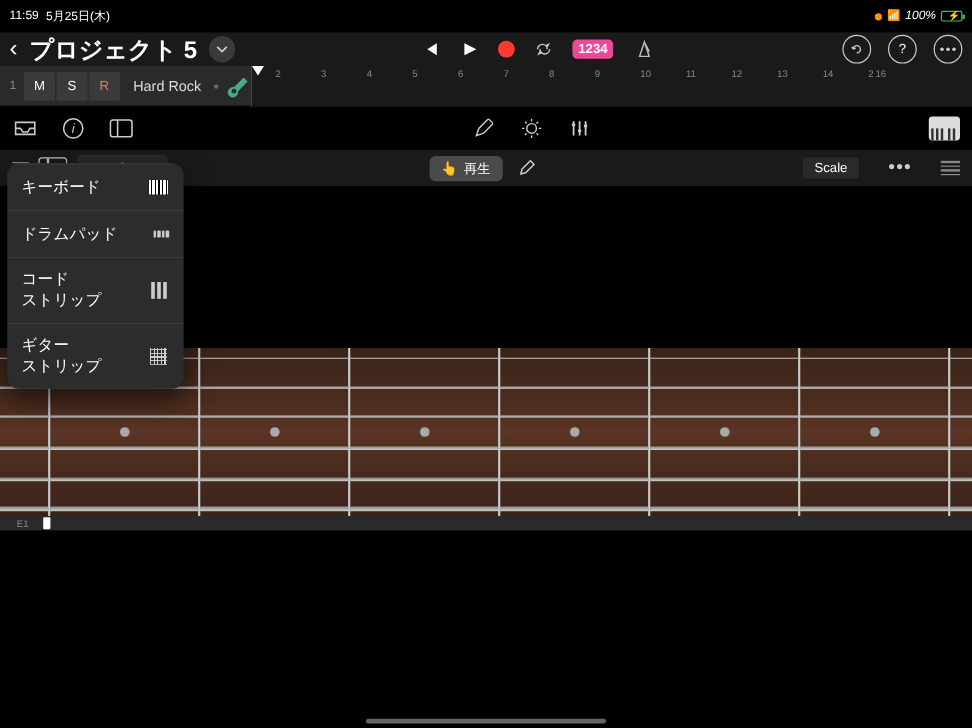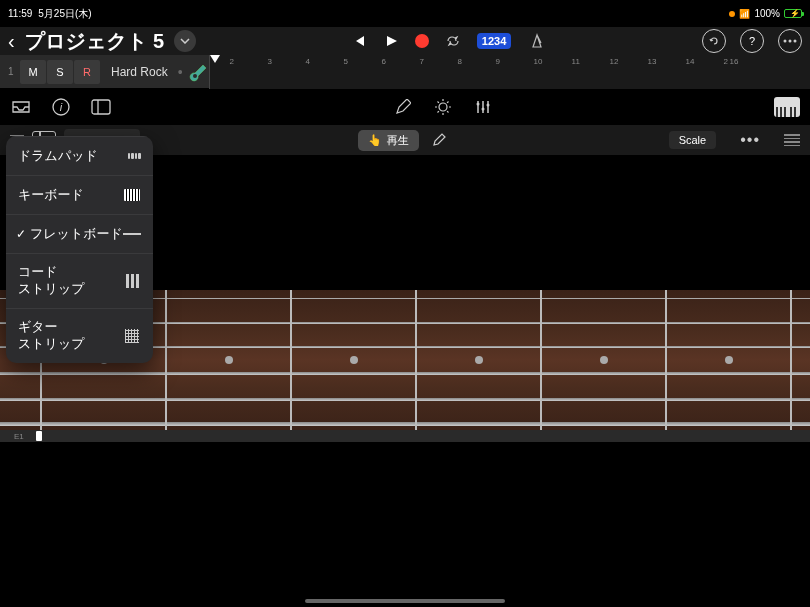--- a/index.html
+++ b/index.html
@@ -2,42 +2,42 @@
 <html><head>
 <meta charset="utf-8">
 <style>
 * { margin: 0; padding: 0; box-sizing: border-box; font-family: -apple-system, "Helvetica Neue", sans-serif; }
 body { width: 810px; height: 607px; background: #000; color: #fff; overflow: hidden; position: relative; }
 
 .status-bar { height: 27px; display: flex; justify-content: space-between; align-items: center; padding: 0 8px; font-size: 10px; color: #fff; }
 .status-left { display: flex; gap: 6px; align-items: center; }
 .status-right { display: flex; gap: 4px; align-items: center; }
 .wifi-icon::before { content: "📶"; font-size: 9px; }
-.battery-text { color: #fff; }
+.battery-text { color: #fff; font-style: italic; }
 .battery-icon { width: 18px; height: 9px; border: 1px solid #3c3; border-radius: 2px; position: relative; }
 .battery-icon::after { content: ""; position: absolute; right: -3px; top: 2px; width: 2px; height: 4px; background: #3c3; border-radius: 0 1px 1px 0; }
 .battery-fill { background: #3c3; width: 100%; height: 100%; border-radius: 1px; position: relative; }
 .battery-bolt { position: absolute; left: 5px; top: -1px; font-size: 8px; color: #000; }
 .orange-dot { width: 6px; height: 6px; background: #ff9500; border-radius: 50%; }
 
 .title-bar { height: 28px; display: flex; align-items: center; gap: 10px; padding: 0 8px; background: #1a1a1a; }
 .back-chevron { font-size: 20px; font-weight: 300; color: #fff; cursor: pointer; }
 .project-title { font-size: 20px; font-weight: 600; }
 .title-dropdown { width: 22px; height: 22px; background: #3a3a3a; border-radius: 11px; display: flex; align-items: center; justify-content: center; font-size: 10px; }
 .spacer { flex: 1; }
 
 .transport { display: flex; align-items: center; gap: 16px; }
 .transport-btn { width: 16px; height: 16px; display: flex; align-items: center; justify-content: center; cursor: pointer; }
 .rec-btn { width: 14px; height: 14px; background: #ff3b30; border-radius: 50%; }
 .lcd { background: #2a2a2a; border-radius: 4px; padding: 2px 8px; display: flex; align-items: center; gap: 8px; height: 24px; }
 .lcd-main { font-size: 13px; font-weight: 600; color: #eee; }
 .lcd-sub { font-size: 11px; color: #ccc; }
 .lcd-tempo { font-size: 12px; color: #ccc; }
 .lcd-sig { display: flex; flex-direction: column; align-items: center; font-size: 8px; line-height: 1; color: #bbb; }
-.count-in { background: #1d4ed8; border-radius: 4px; padding: 2px 5px; font-size: 11px; font-weight: 600; color: #fff; }
+.count-in { background: #ec4899; border-radius: 4px; padding: 2px 5px; font-size: 11px; font-weight: 600; color: #fff; }
 .metronome-icon { width: 20px; height: 20px; display: flex; align-items: center; justify-content: center; color: #bbb; }
 
 .right-icons { display: flex; gap: 14px; align-items: center; }
 .circle-icon { width: 24px; height: 24px; border: 1.5px solid #ccc; border-radius: 50%; display: flex; align-items: center; justify-content: center; font-size: 11px; cursor: pointer; }
 
 .track-header-row { height: 34px; display: flex; align-items: center; background: #2a2a2a; border-bottom: 1px solid #000; }
 .track-controls { display: flex; align-items: center; gap: 0; padding-left: 8px; }
 .track-num { font-size: 10px; color: #888; width: 12px; }
 .msr-btn { width: 26px; height: 24px; background: #3a3a3a; display: flex; align-items: center; justify-content: center; font-size: 11px; cursor: pointer; margin-right: 1px; border-radius: 2px; }
 .msr-r { color: #ff6b6b; }
@@ -294,37 +294,28 @@
         <span></span>
         <span></span>
         <span></span>
         <span></span>
       </span>
   </div>
 </div>
 
 <div class="popover">
   <div class="popover-item">
-    <span class="pi-label">ドラムパッド</span>
-    <span class="pi-icon pi-icon-pads">
-        <span></span>
-        <span></span>
-        <span></span>
-        <span></span>
-      </span>
-  </div>
-  <div class="popover-item">
     <span class="pi-label">キーボード</span>
     <span class="pi-icon">
         <span class="pi-icon-keys"></span>
       </span>
   </div>
-  <div class="popover-item checked" style="position:relative;">
-    <span class="pi-label">フレットボード</span>
-    <span class="pi-icon pi-icon-lines">
+  <div class="popover-item">
+    <span class="pi-label">ドラムパッド</span>
+    <span class="pi-icon pi-icon-pads">
         <span></span>
         <span></span>
         <span></span>
         <span></span>
       </span>
   </div>
   <div class="popover-item tall">
     <span class="pi-label" style="white-space:pre-line;">コード
 ストリップ</span>
     <span class="pi-icon pi-icon-bars">

